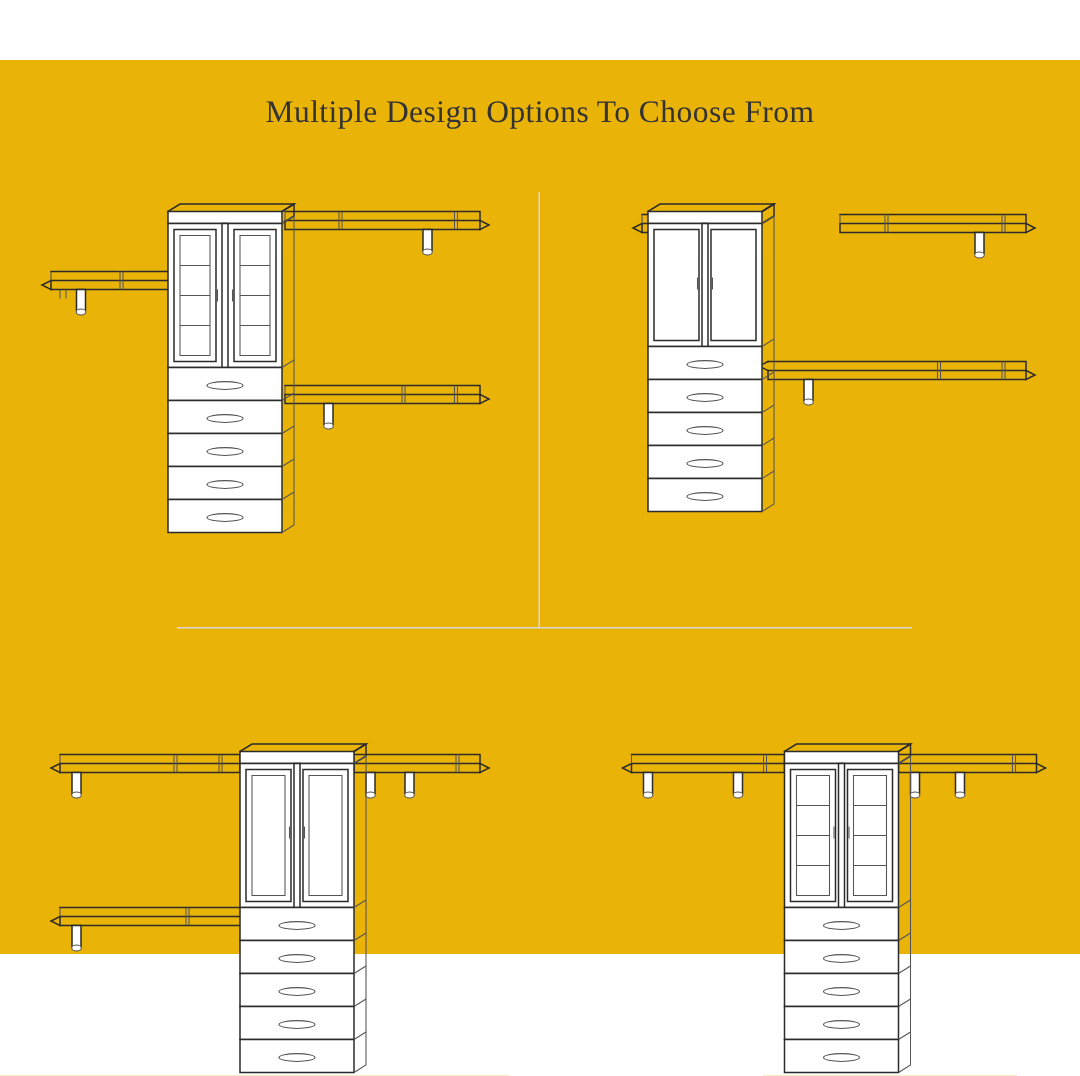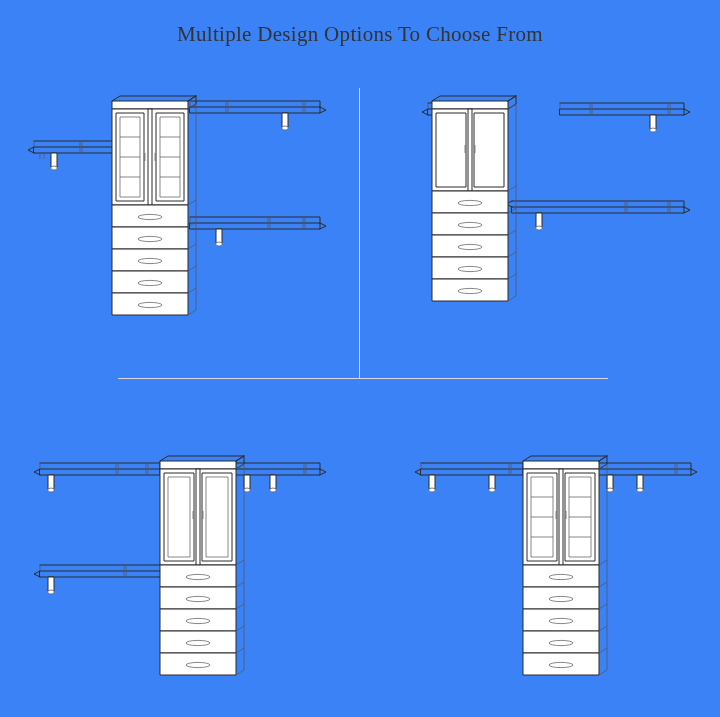--- a/index.html
+++ b/index.html
@@ -10,22 +10,23 @@
   body {
     width: 720px;
     height: 717px;
     font-family: "Liberation Serif", serif;
     color: #3a3a3a;
     overflow: hidden;
   }
   .page {
     position: relative;
     width: 720px;
-    height: 717px;
-    background: #3b82f6;
+    height: 596px;
+    background: #eab308;
+    margin-top: 40px;
   }
   .title {
     position: absolute;
     top: 22px;
     left: 0;
     width: 720px;
     text-align: center;
     font-family: "Liberation Serif", serif;
     font-size: 21px;
     font-weight: 400;

